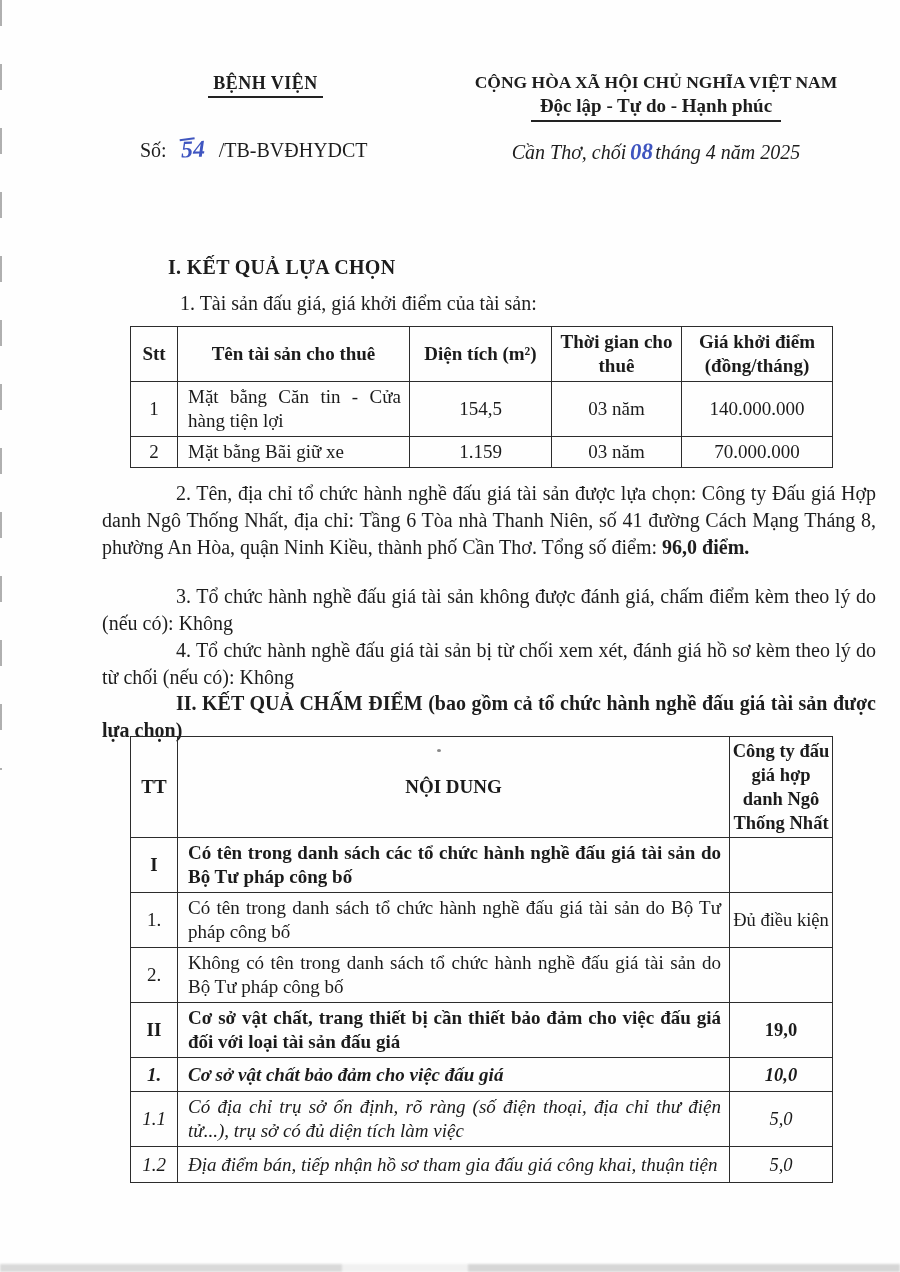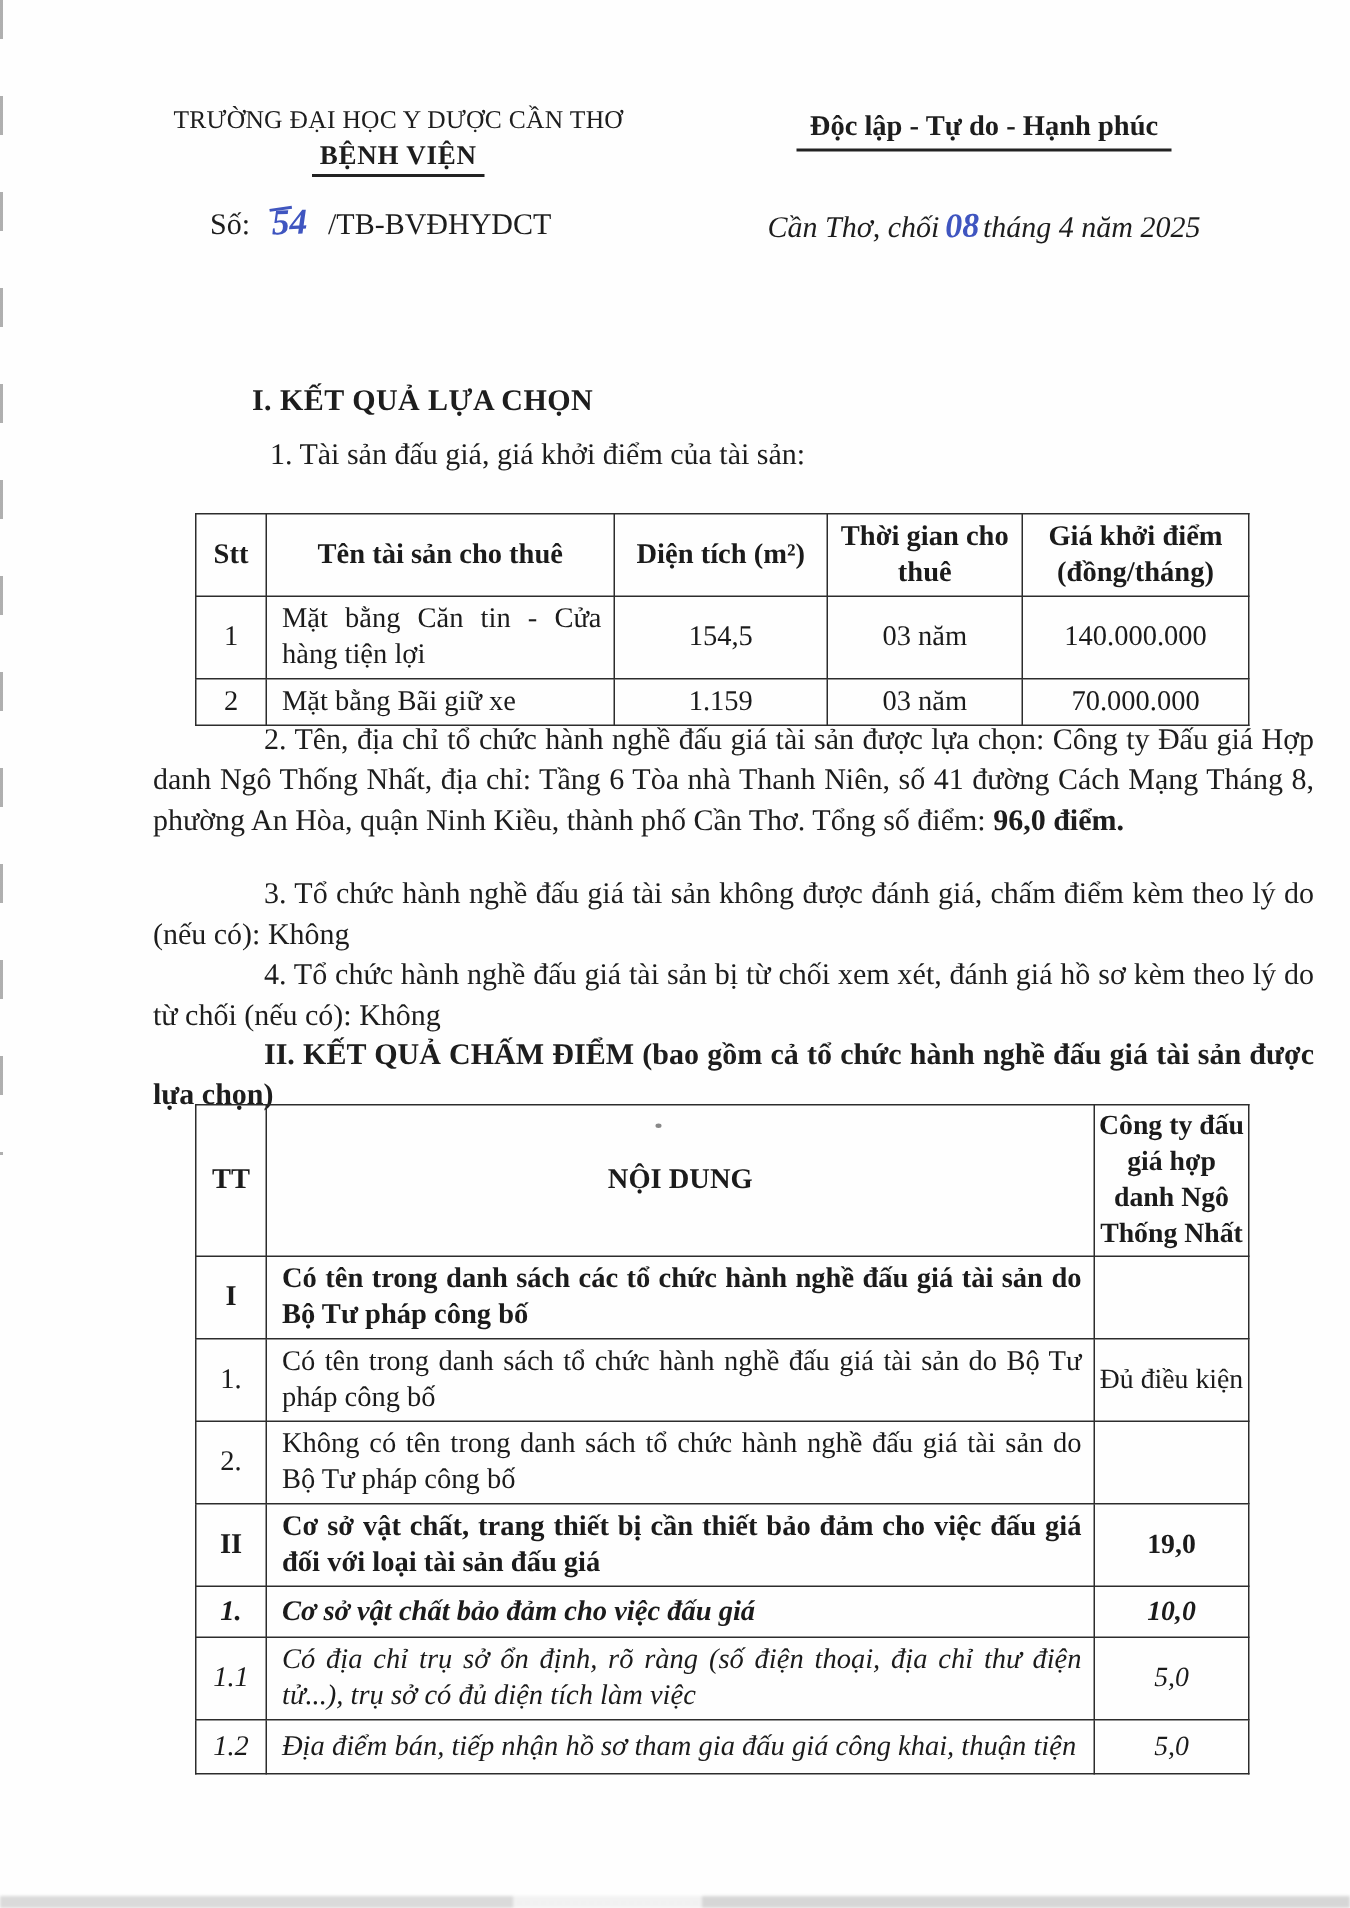--- a/index.html
+++ b/index.html
@@ -53,21 +53,21 @@
   .para{position:absolute;left:90px;width:774px;font-size:20px;line-height:27px;
     text-align:justify;text-indent:74px;margin:12px;}
   .p2{top:468px;}
   .p3{top:571px;}
   .p4{top:625px;}
   .h2{top:678px;font-weight:bold;}
   .bold{font-weight:bold;}
   
   table{border-collapse:collapse;table-layout:fixed;position:absolute;left:130px;
     font-size:19px;line-height:24px;color:#1b1b1b;}
-  .t1{top:342px;width:702px;}
+  .t1{top:326px;width:702px;}
   .t2{top:736px;width:702px;}
   td,th{border:1.7px solid #2c2c2c;vertical-align:middle;padding:3px 6px;
     font-weight:normal;overflow:hidden;}
   th{font-weight:bold;text-align:center;}
   .c-center{text-align:center;}
   .c-left{text-align:left;padding-left:10px;padding-right:8px;}
   .c-just{text-align:justify;}
   .t1 .h-row{height:52px;}
   .t1 .r1{height:54px;}
   .t1 .r2{height:30px;}
@@ -82,25 +82,25 @@
 </head>
 <body>
 
 <div class="page">
 
   <div class="edge-line"></div>
   <div class="bottom-smudge"></div>
   <div class="stray-dot"></div>
 
   <div class="org-block">
-    <div class="org-line1">TRƯỜNG ĐẠI HỌC Y DƯỢC CẦN THƠ</div>
     <div><span class="org-line2">BỆNH VIỆN</span></div>
   </div>
 
   <div class="national-block">
+    <div class="nat-line1">CỘNG HÒA XÃ HỘI CHỦ NGHĨA VIỆT NAM</div>
     <div><span class="nat-line2">Độc lập - Tự do - Hạnh phúc</span></div>
   </div>
 
   <div class="doc-number">
     <span>Số:</span><span class="gap"></span><span class="hand hand-54">54</span><span class="gap"></span><span>/TB-BVĐHYDCT</span>
   </div>
 
   <div class="date-line">
     <span>Cần Thơ, chối</span><span class="hand">08</span><span>tháng 4 năm 2025</span>
   </div>

